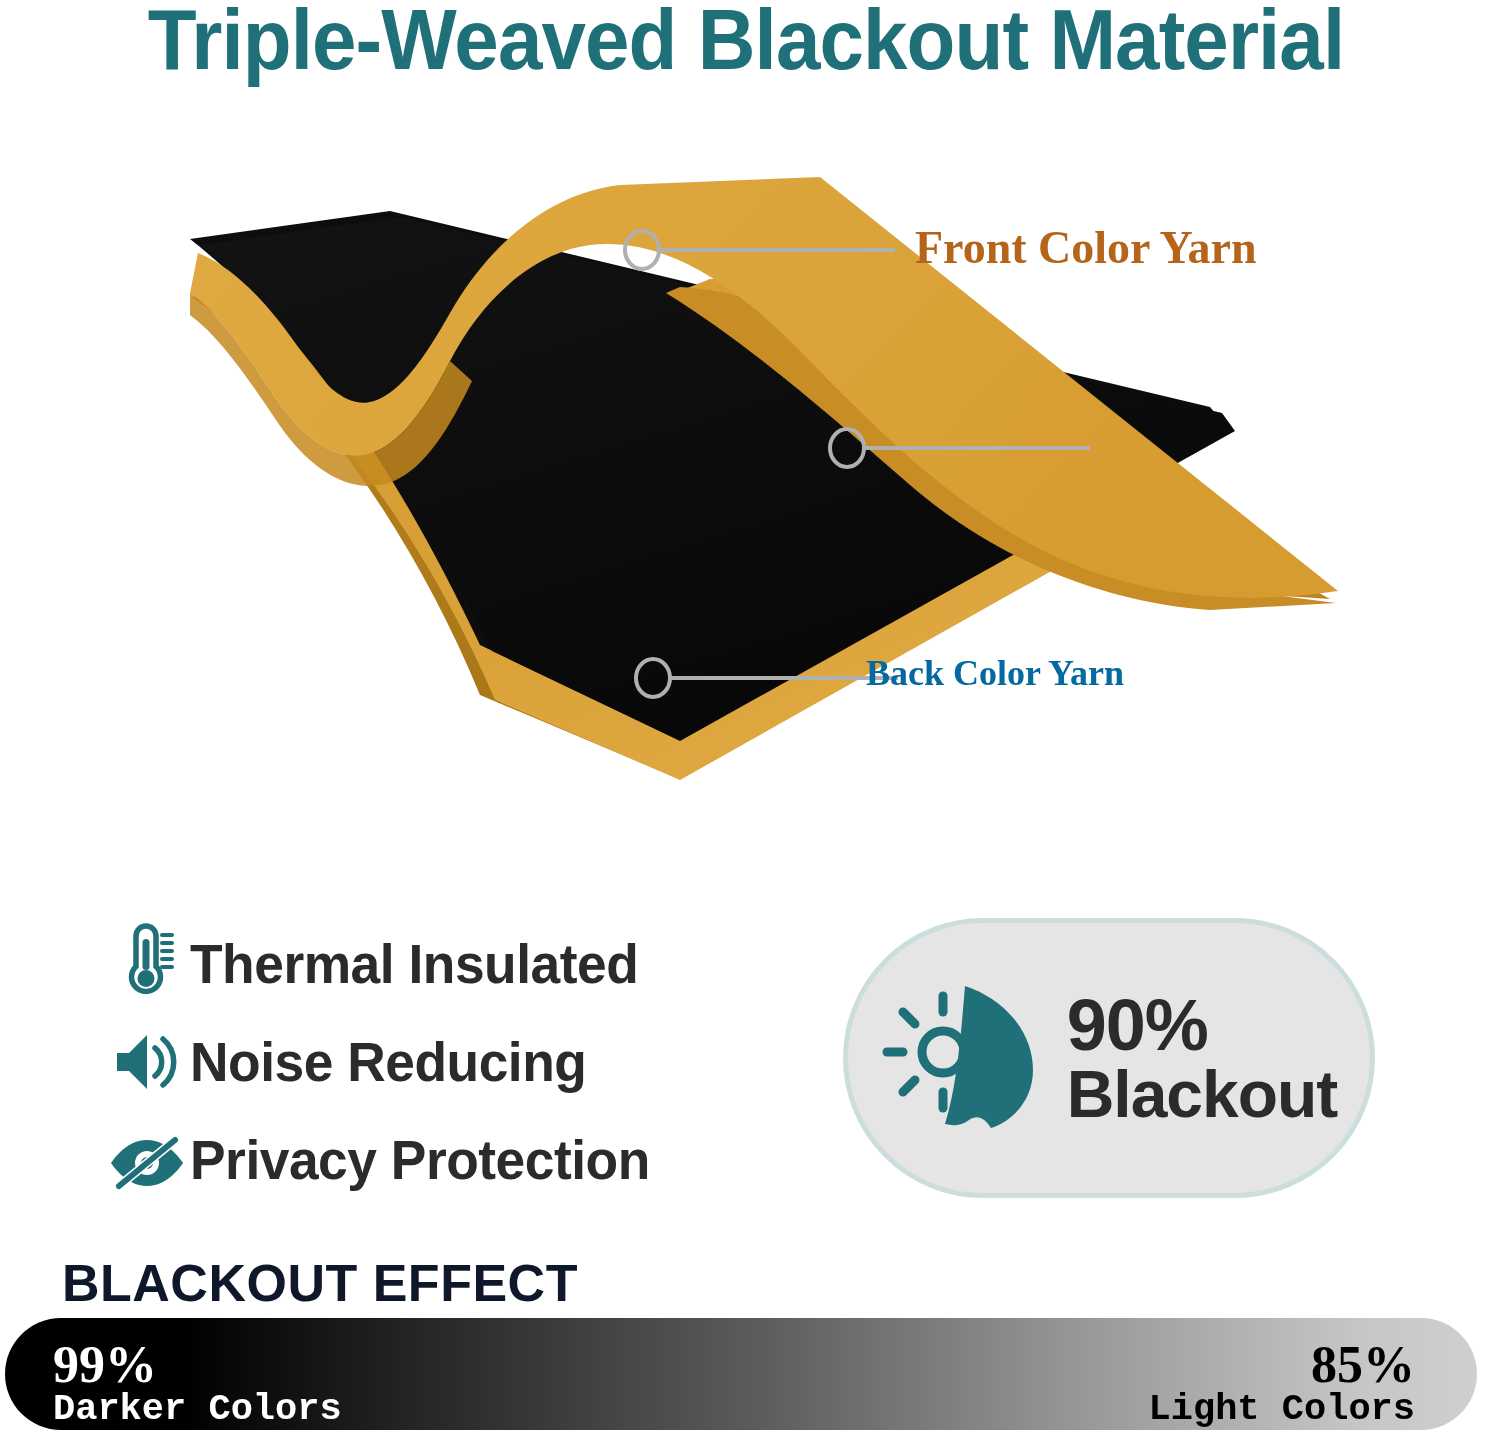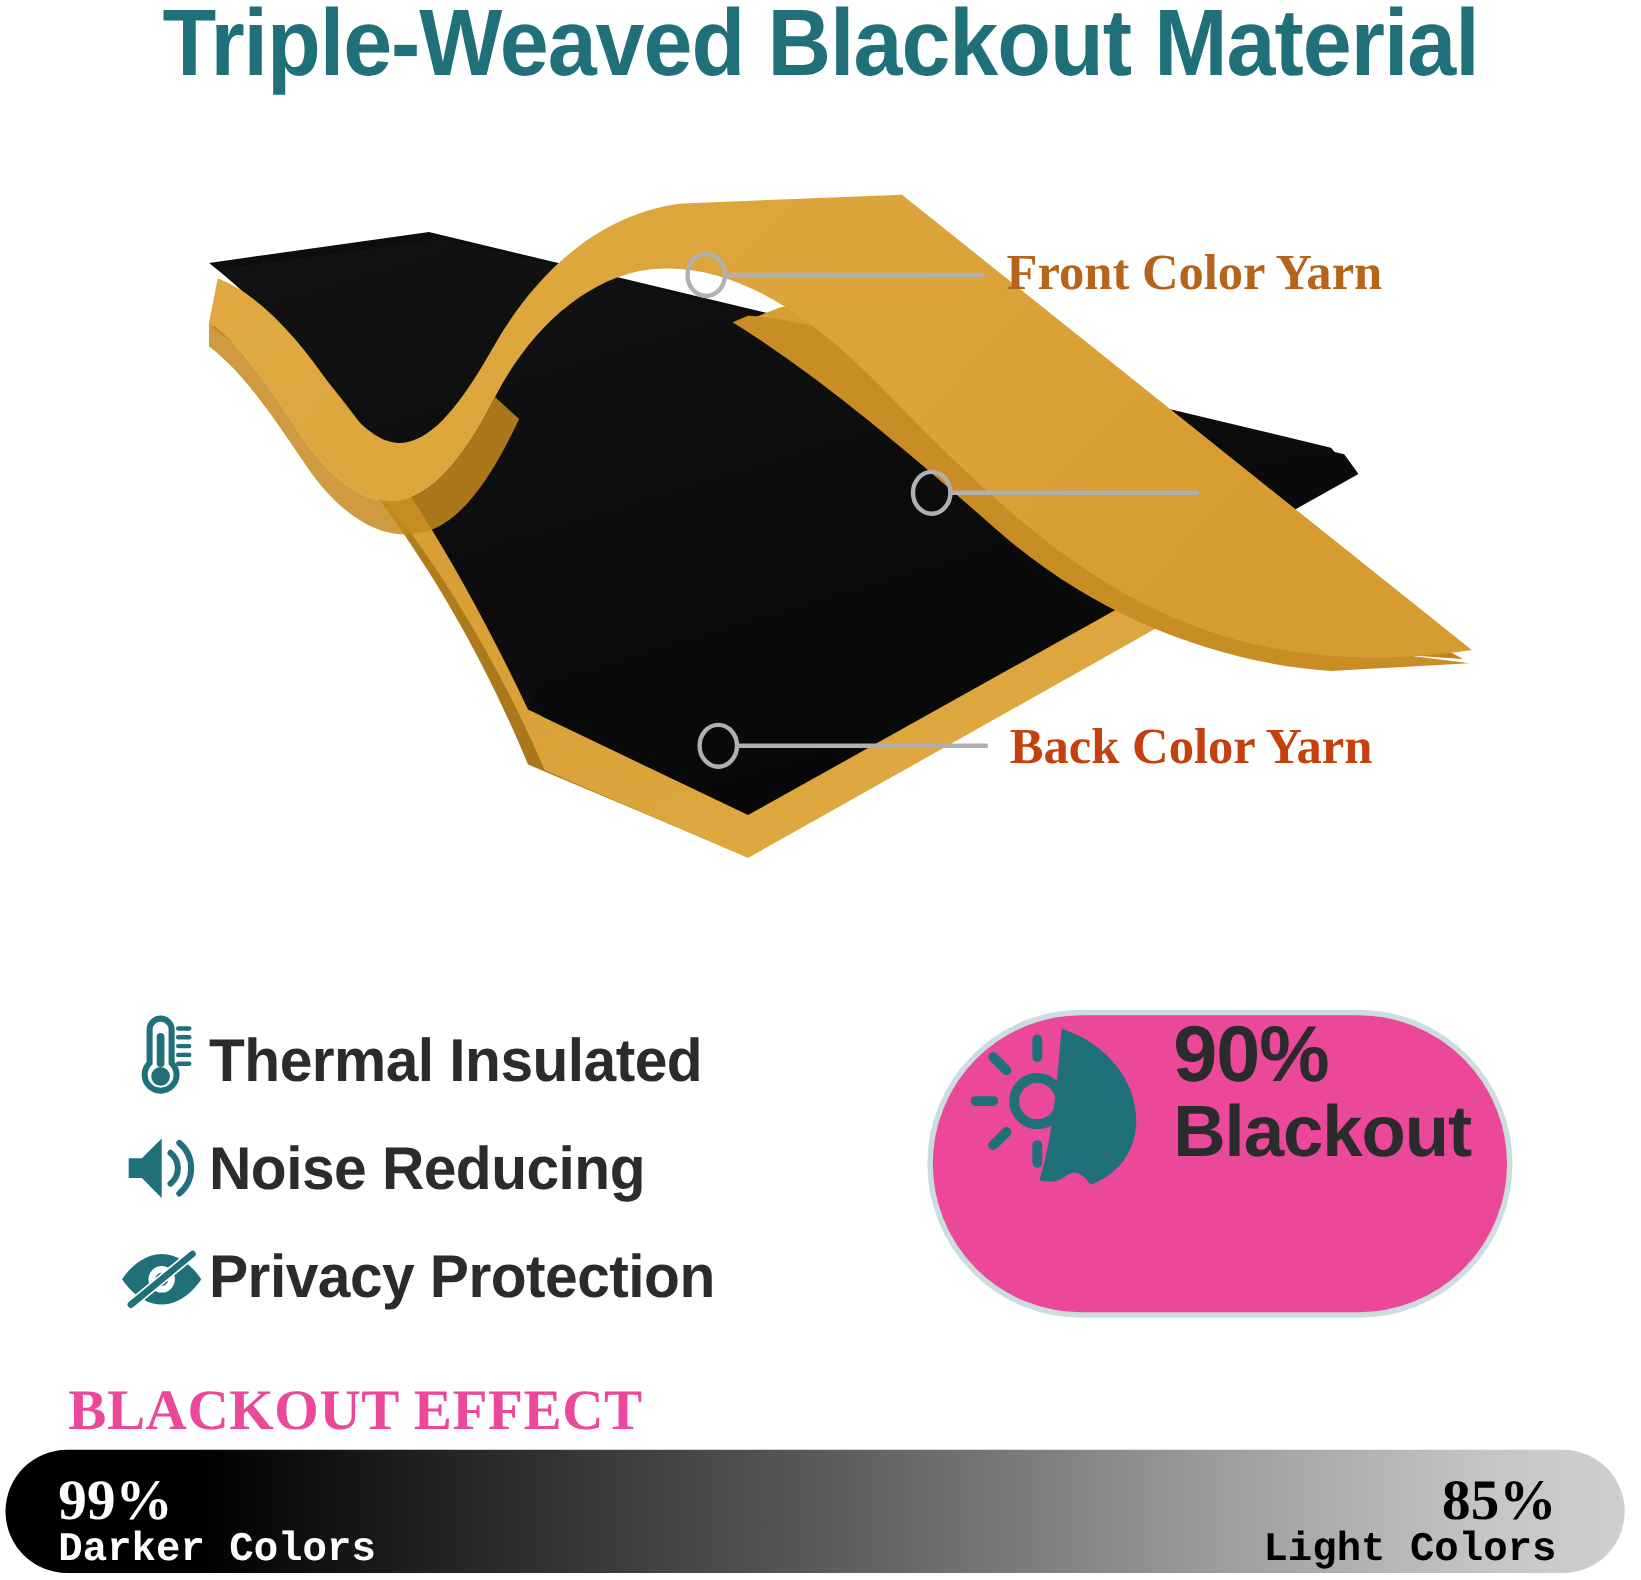--- a/index.html
+++ b/index.html
@@ -58,24 +58,24 @@
     font-size: 46px;
     color: #B5641A;
   }
   #label-black-yarn {
     left: 1108px;
     top: 385px;
     font-size: 45px;
     color: #1a1a1a;
   }
   #label-back-yarn {
-    left: 918px;
+    left: 866px;
     top: 653px;
-    font-size: 46px;
-    color: #c2410c;
+    font-size: 36px;
+    color: #0369a1;
   }
   .label-line2 { display: block; }
 
   
   #feature-list {
     position: absolute;
     left: 104px;
     top: 898px;
     width: 700px;
   }
@@ -106,22 +106,23 @@
   #blackout-badge {
     position: absolute;
     left: 843px;
     top: 918px;
     width: 532px;
     height: 280px;
     border: 5px solid #CBDEDD;
     border-radius: 140px;
     box-sizing: border-box;
     display: flex;
+    align-items: center;
     justify-content: center;
-    background: #ec4899;
+    background: #e5e5e5;
   }
   #blackout-badge-icon {
     width: 168px;
     height: 168px;
     flex: 0 0 168px;
     margin-right: 18px;
   }
   #blackout-badge-text {
     text-align: left;
     font-family: "Liberation Sans", sans-serif;
@@ -130,24 +131,24 @@
     line-height: 1.0;
   }
   #blackout-percent { font-size: 72px; display: block; letter-spacing: -1px;}
   #blackout-word { font-size: 66px; display: block; letter-spacing: -1px;}
 
   
   #blackout-effect-heading {
     position: absolute;
     left: 62px;
     top: 1253px;
-    font-family: Liberation Serif, serif;
+    font-family: Liberation Sans, sans-serif;
     font-weight: bold;
     font-size: 52px;
-    color: #ec4899;
+    color: #0f172a;
     letter-spacing: 0.5px;
     white-space: nowrap;
   }
   #gradient-bar {
     position: absolute;
     left: 5px;
     top: 1318px;
     width: 1472px;
     height: 112px;
     border-radius: 56px;

